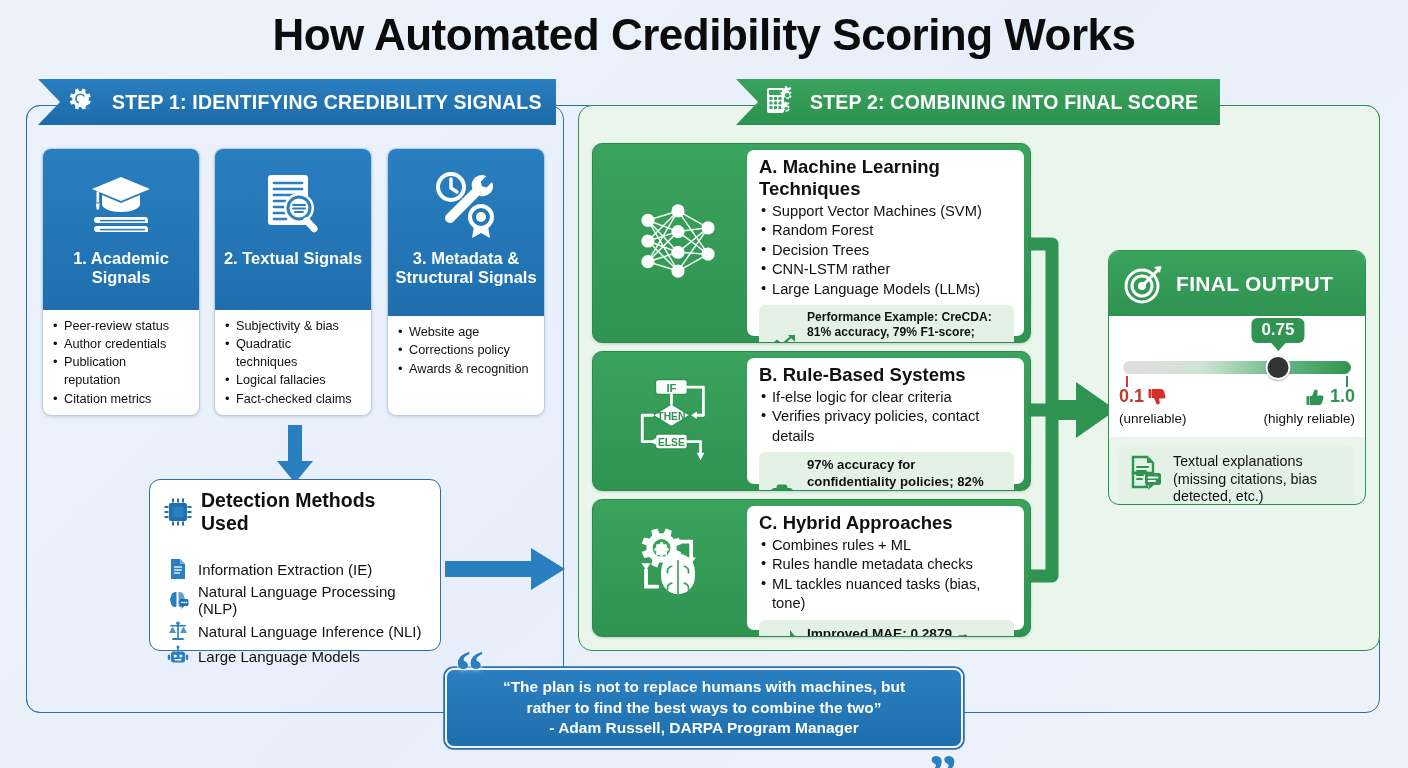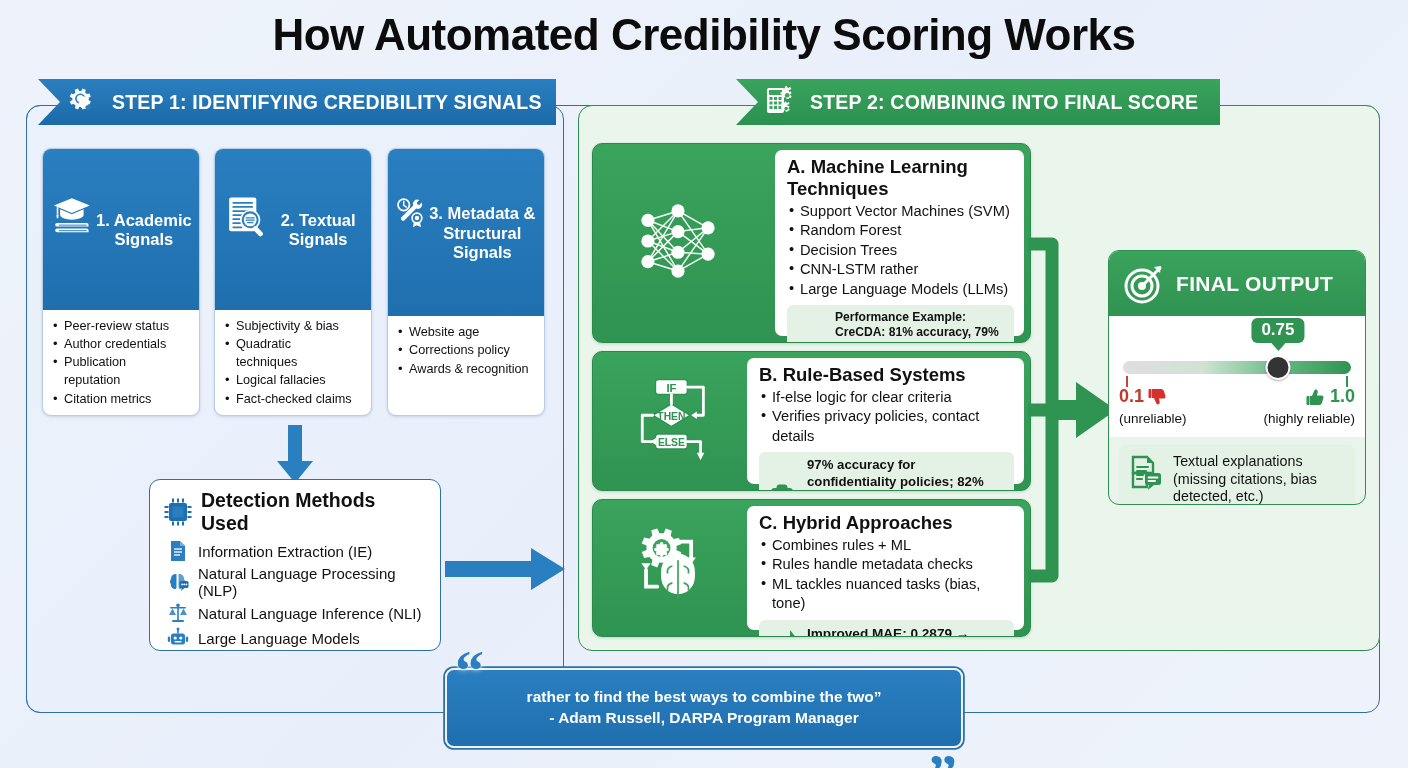--- a/index.html
+++ b/index.html
@@ -65,21 +65,21 @@
     box-shadow: 0 1px 3px rgba(40,70,110,0.18);
     overflow: hidden;
     display: flex; flex-direction: column;
   }
   .sig1 { left: 42px; }
   .sig2 { left: 214px; }
   .sig3 { left: 387px; }
   .sigcard .head {
     background: linear-gradient(180deg,#2a7fc0 0%,#1f6fae 100%);
     color: #fff; padding: 12px 6px 10px;
-    display: flex; align-items: center;
+    display: flex; flex-direction: column; align-items: center;
     height: 167px;
   }
   .sigcard .head .ico { width: 74px; height: 74px; margin: 6px 0 8px; }
   .sigcard .head .nm {
     font-size: 16.5px; font-weight: 700; text-align: center; line-height: 1.18;
   }
   .sigcard .body { padding: 8px 8px 6px 10px; flex: 1; }
   .sigcard .body ul { list-style: none; }
   .sigcard .body li {
     font-size: 12.7px; color: #111; line-height: 1.36;
@@ -100,39 +100,39 @@
     position: absolute; left: 445px; top: 548px; width: 120px; height: 42px;
   }
 
   
   .detect {
     position: absolute; left: 149px; top: 479px; width: 292px; height: 172px;
     background: #fff; border: 1.6px solid #2f6fa8; border-radius: 11px;
     padding: 9px 12px 6px 14px;
   }
   .detect .dhead {
-    display: flex; align-items: center; gap: 9px; margin-bottom: 5px;
+    display: flex; align-items: center; gap: 9px; margin-bottom: 23px;
   }
   .detect .dhead .ico { width: 28px; height: 28px; flex: none; }
   .detect .dhead .t { font-size: 19.5px; font-weight: 700; color: #111; }
   .detect .row {
     display: flex; align-items: center; gap: 9px; margin: 3px 0 3px 3px;
   }
   .detect .row .ico { width: 22px; height: 22px; flex: none; }
   .detect .row .t { font-size: 15px; color: #111; }
 
   
   .mcard {
     position: absolute; left: 592px; border-radius: 10px;
     background: linear-gradient(180deg,#3aa35c 0%,#2f9351 100%);
     border: 1px solid #2b8a4b;
     display: flex; overflow: hidden;
     box-shadow: 0 1px 3px rgba(30,80,50,0.2);
   }
-  .m-a { top: 143px; width: 439px; height: 200px; gap: 28px; }
+  .m-a { top: 143px; width: 439px; height: 200px; }
   .m-b { top: 351px; width: 439px; height: 140px; }
   .m-c { top: 499px; width: 439px; height: 138px; }
   .mcard .ill {
     width: 116px; flex: none; display: flex; align-items: center; justify-content: flex-start; margin-left: 38px;
   }
   .mcard .ill svg { width: 94px; height: 94px; }
   .mcard .panelwhite {
     flex: 1; background: #fff; margin: 6px 6px 6px 0; border-radius: 7px;
     padding: 6px 10px 7px 12px;
   }
@@ -747,20 +747,21 @@
           </g>
         </g>
           </svg>
       </span>
       <span class="t">Textual explanations (missing citations, bias detected, etc.)</span>
     </div>
   </div>
 
   <div class="quotewrap">
     <div class="quotebox">
+      <div class="ql">“The plan is not to replace humans with machines, but</div>
       <div class="ql">rather to find the best ways to combine the two”</div>
       <div class="ql">- Adam Russell, DARPA Program Manager</div>
     </div>
     <div class="qmark qm-open">“</div>
     <div class="qmark qm-close">”</div>
   </div>
 
 </div>
 
 </body></html>

